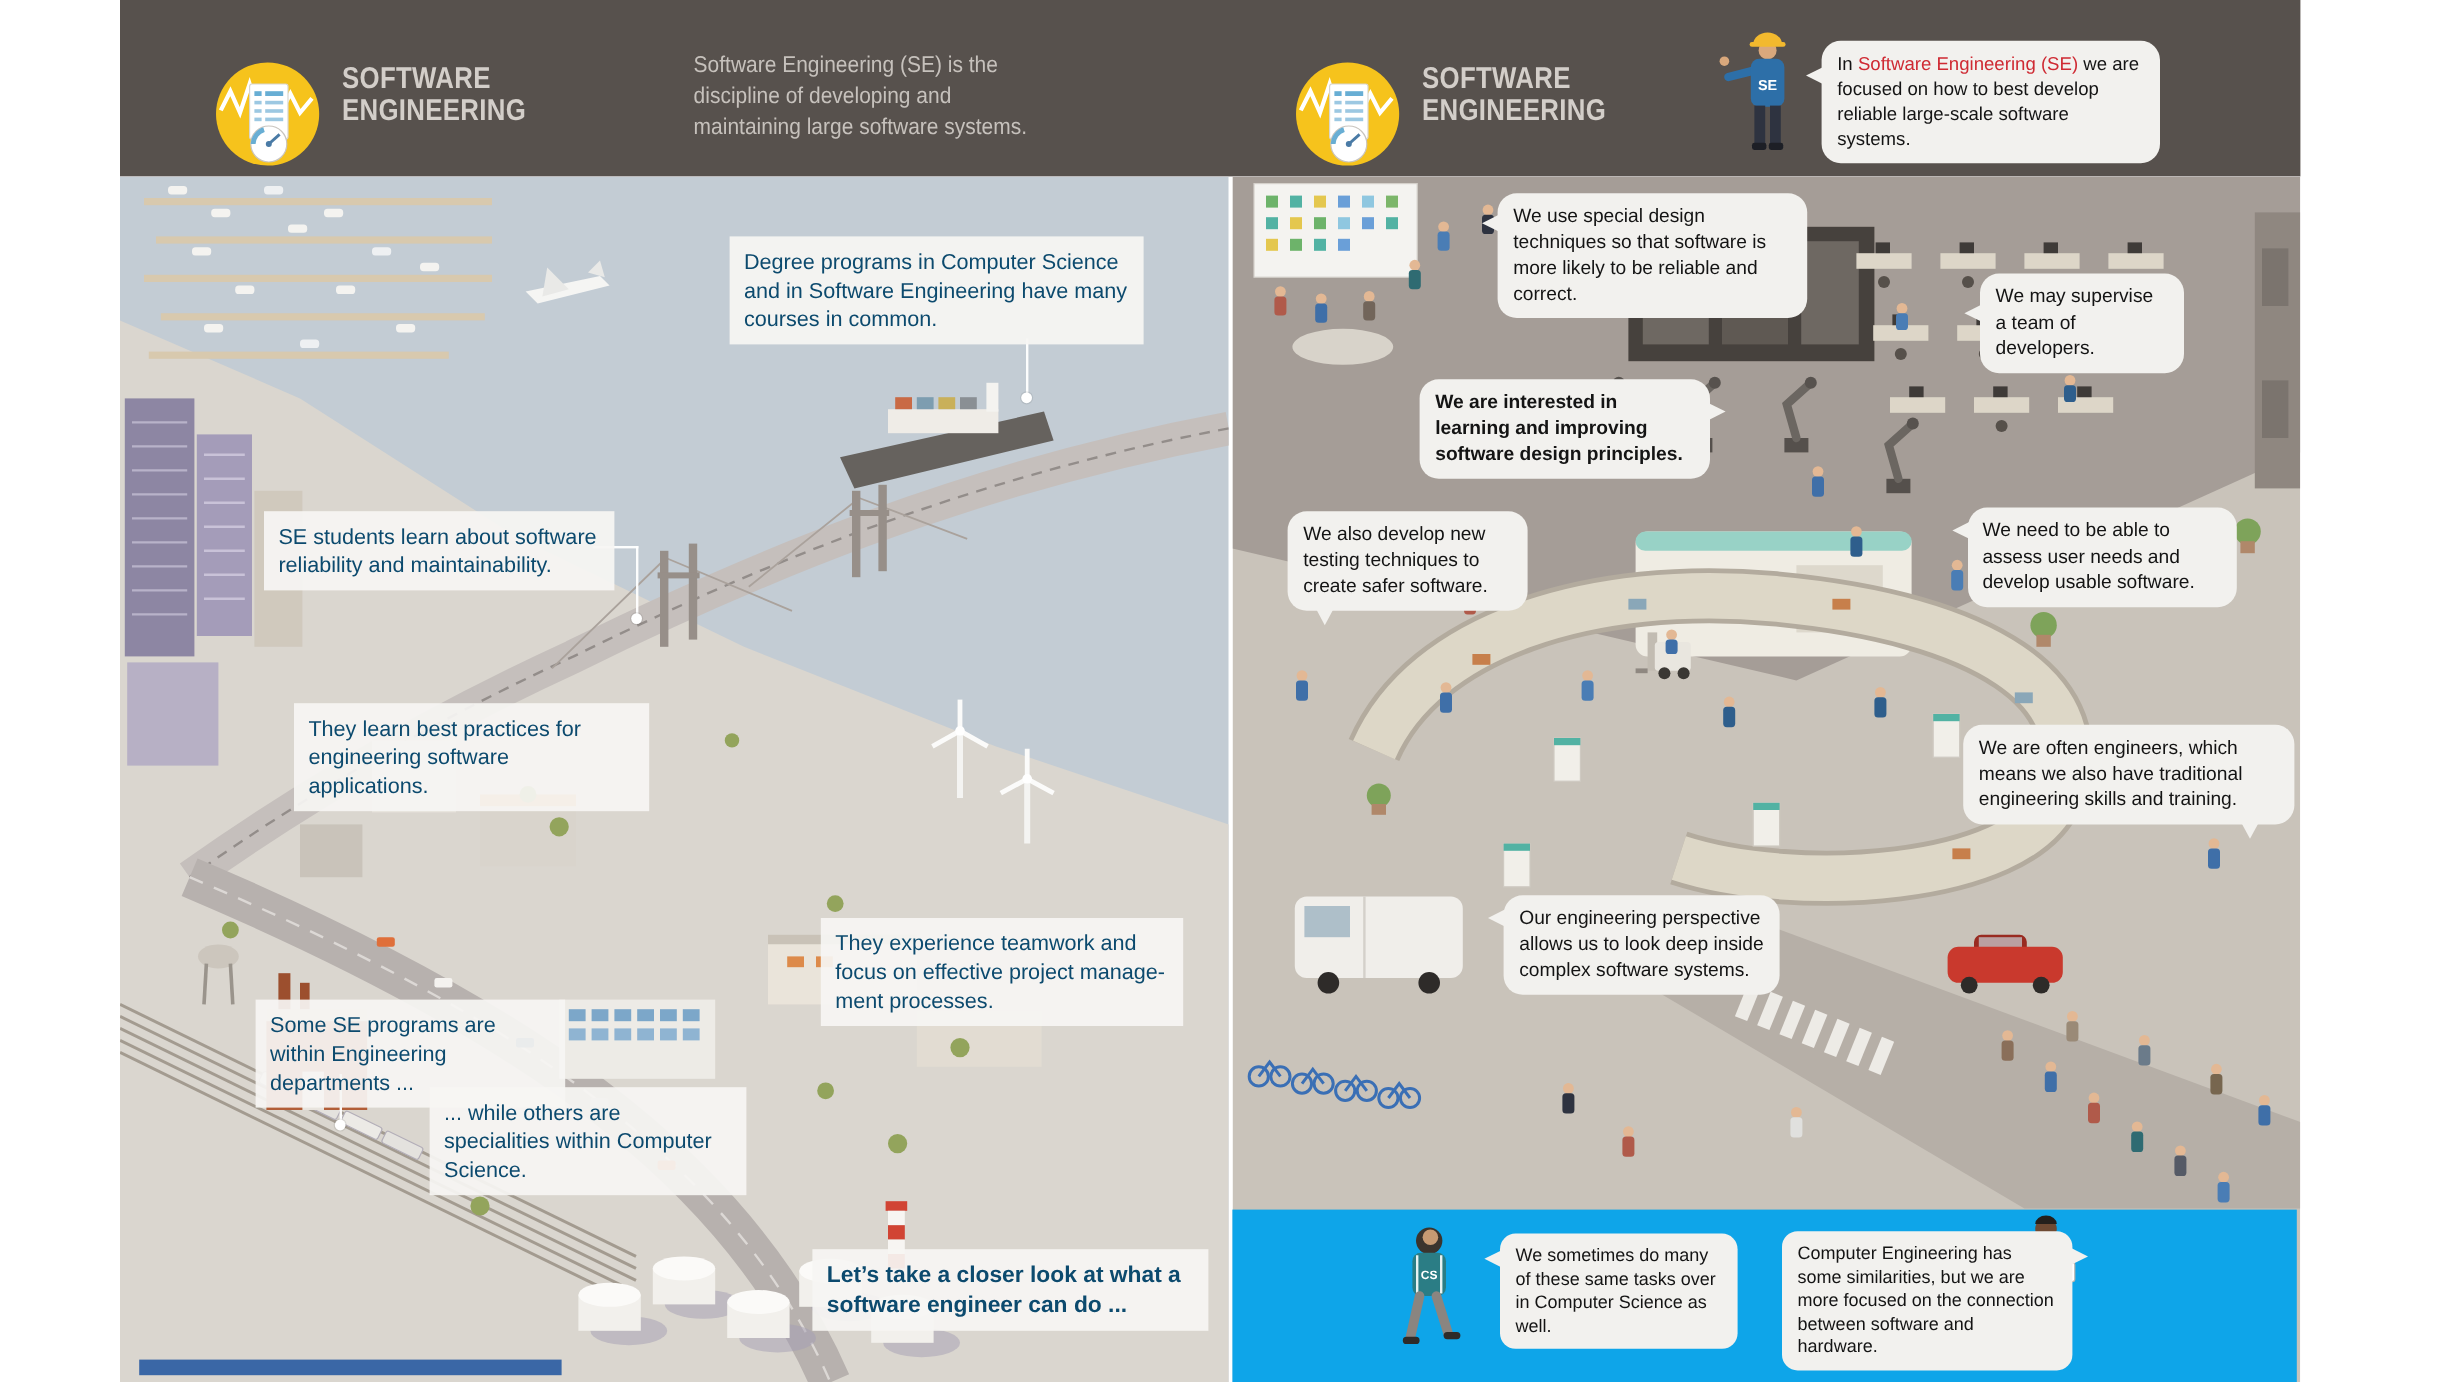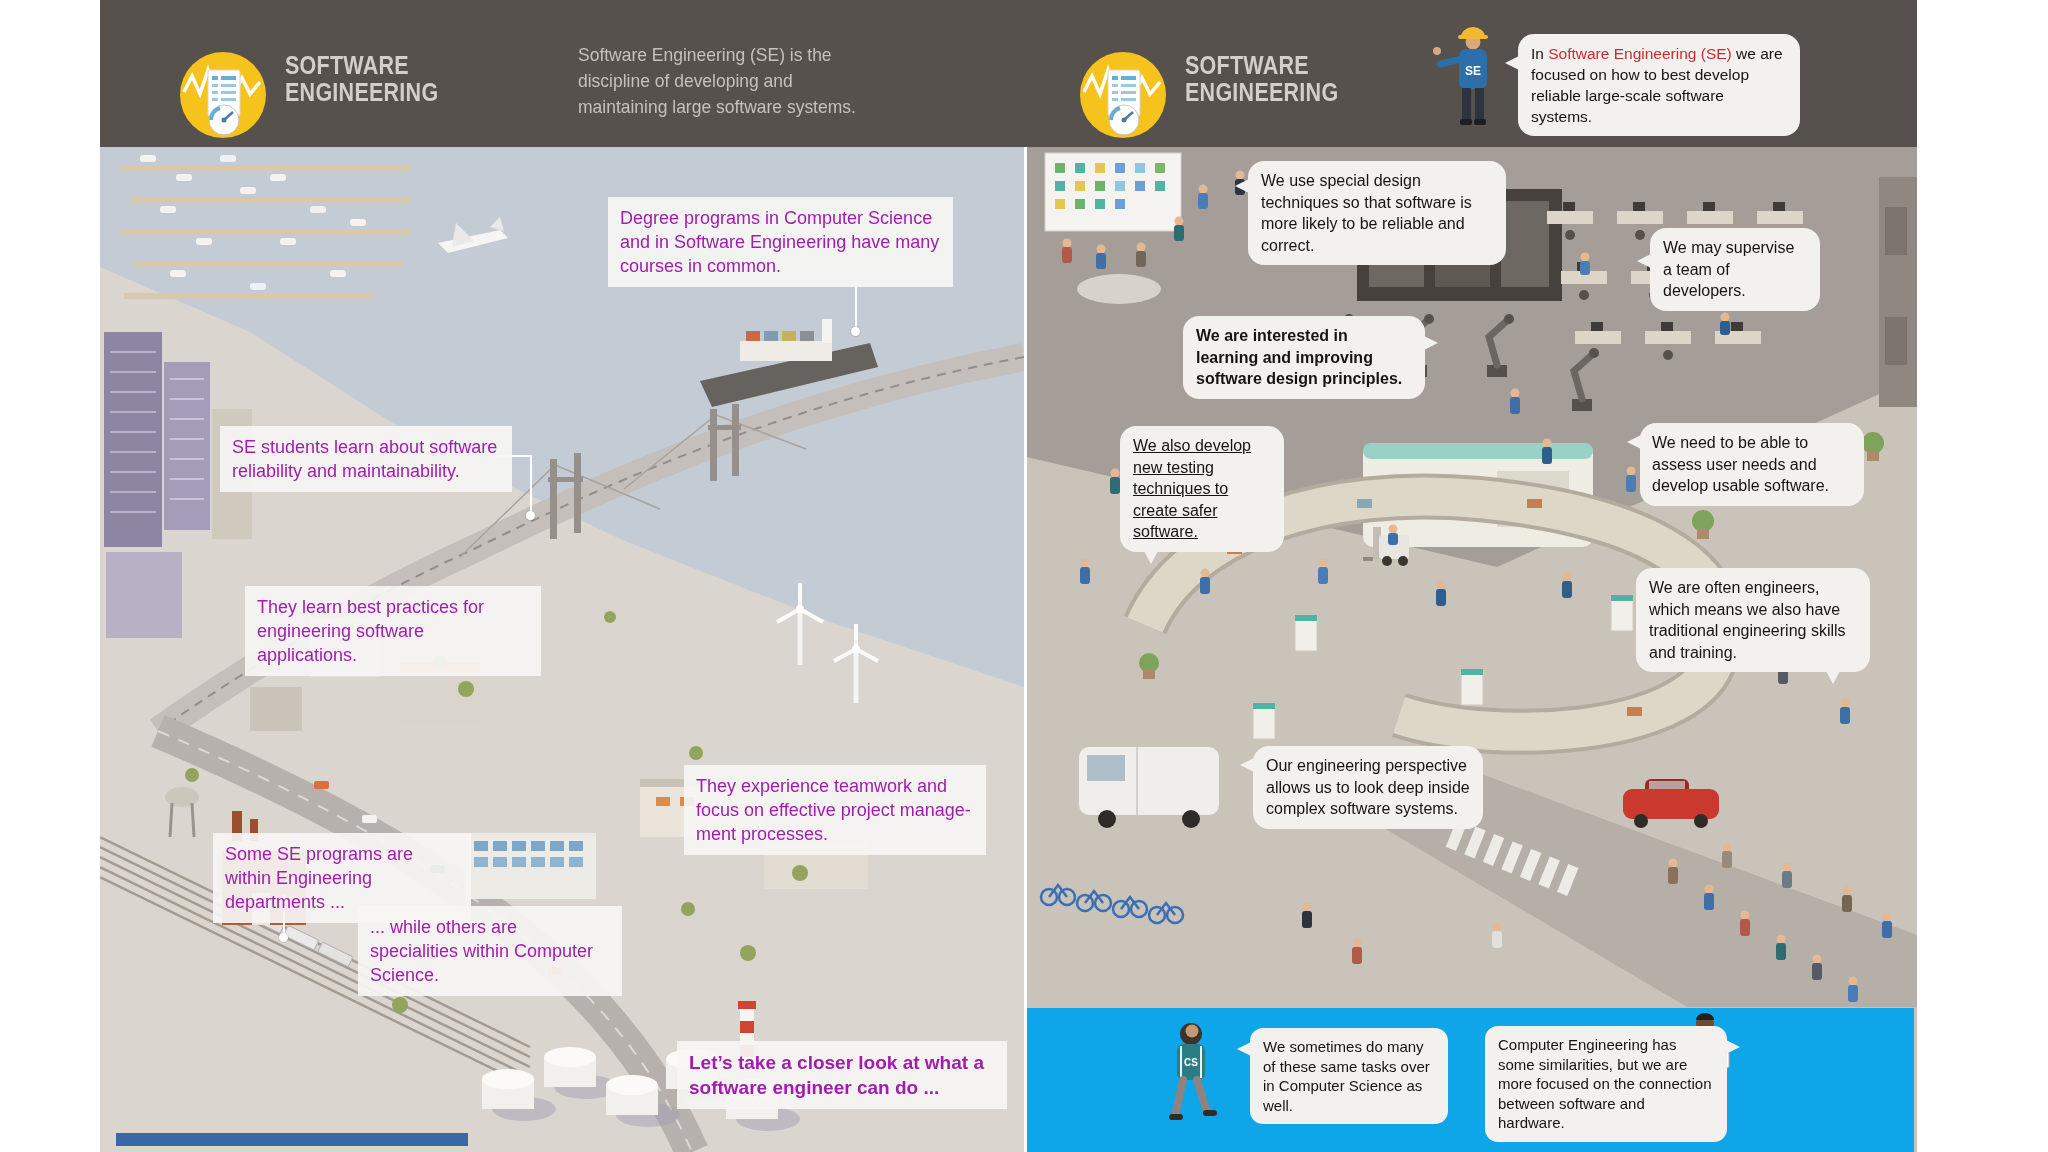--- a/index.html
+++ b/index.html
@@ -16,21 +16,21 @@
   .logo-title-right{left:1085px;top:52px;}
   .header-desc{position:absolute;left:478px;top:42px;width:330px;color:#c6c1bc;font-size:19px;
                line-height:26px;transform:scaleX(.92);transform-origin:left top;}
   
   .panel-left{position:absolute;left:100px;top:147px;width:924px;height:1005px;overflow:hidden;}
   .panel-right{position:absolute;left:1027px;top:147px;width:890px;height:1005px;overflow:hidden;}
   .illo{position:absolute;left:0;top:0;width:100%;height:100%;}
   .right-footer{position:absolute;left:1027px;top:1008px;width:887px;height:144px;background:#0ea5e9;}
   
   .callout{position:absolute;box-sizing:border-box;background:rgba(246,245,243,.93);
-           color:#a21caf;font-size:18px;line-height:24px;padding:9px 12px;}
+           color:#0c4a6e;font-size:18px;line-height:24px;padding:9px 12px;}
   .callout.bold{font-weight:bold;font-size:19px;line-height:25px;}
   
   .bubble{--bub:#f2f1ee;position:absolute;box-sizing:border-box;background:var(--bub);
           border-radius:16px;color:#141414;font-size:16px;line-height:21.5px;padding:9px 13px;}
   .bubble.small{font-size:15px;line-height:19.5px;border-radius:13px;}
   .tail{position:absolute;width:0;height:0;}
   .tail-left{left:-13px;border-top:7px solid transparent;border-bottom:7px solid transparent;
              border-right:14px solid var(--bub);}
   .tail-right{right:-13px;border-top:7px solid transparent;border-bottom:7px solid transparent;
               border-left:14px solid var(--bub);}
@@ -593,29 +593,29 @@
     <div class="tail tail-left" style="top:18px;"></div>
   </div>
   <div class="bubble" style="left:1650px;top:228px;width:170px;">
     <span>We may supervise a team of developers.</span>
     <div class="tail tail-left" style="top:26px;"></div>
   </div>
   <div class="bubble" style="left:1183px;top:316px;width:242px;font-weight:bold;">
     <span>We are interested in learning and improving software design principles.</span>
     <div class="tail tail-right" style="top:20px;"></div>
   </div>
-  <div class="bubble" style="left:1120px;top:426px;width:164px;text-decoration:underline;">
+  <div class="bubble" style="left:1073px;top:426px;width:200px;">
     <span>We also develop new testing techniques to create safer software.</span>
     <div class="tail tail-down-left"></div>
   </div>
   <div class="bubble" style="left:1640px;top:423px;width:224px;padding-left:12px;">
     <span>We need to be able to assess user needs and develop usable software.</span>
     <div class="tail tail-left" style="top:12px;"></div>
   </div>
-  <div class="bubble" style="left:1636px;top:568px;width:234px;">
+  <div class="bubble" style="left:1636px;top:604px;width:276px;">
     <span>We are often engineers, which means we also have traditional engineering skills and training.</span>
     <div class="tail tail-down-right"></div>
   </div>
   <div class="bubble" style="left:1253px;top:746px;width:230px;">
     <span>Our engineering perspective allows us to look deep inside complex software systems.</span>
     <div class="tail tail-left" style="top:12px;"></div>
   </div>
 
   <div class="right-footer">
     <svg class="char" style="left:118px;top:6px;width:96px;height:138px;" viewBox="0 0 96 138">

